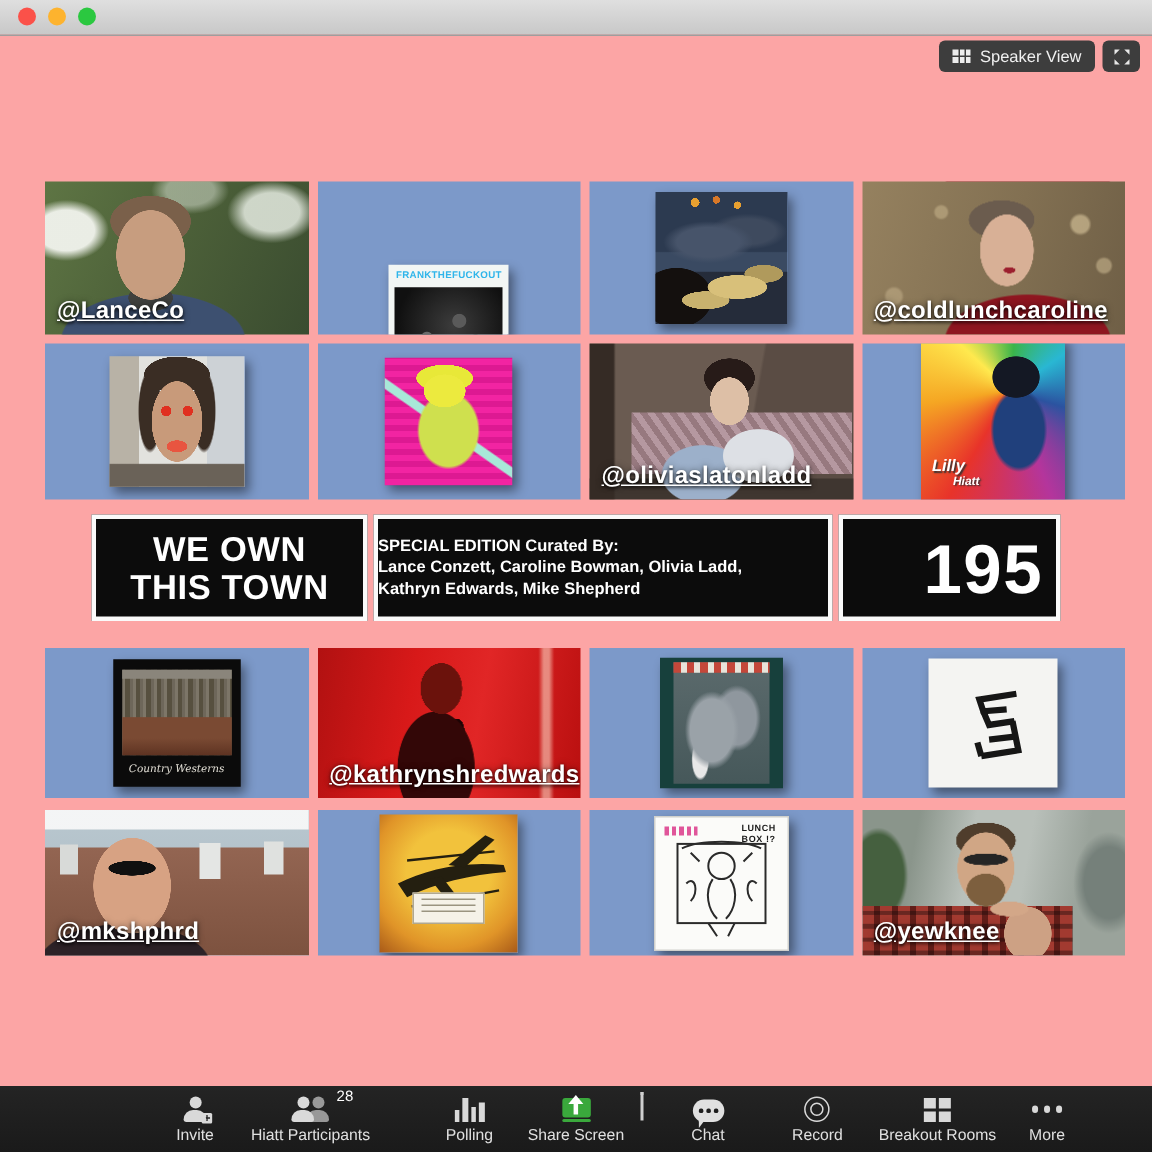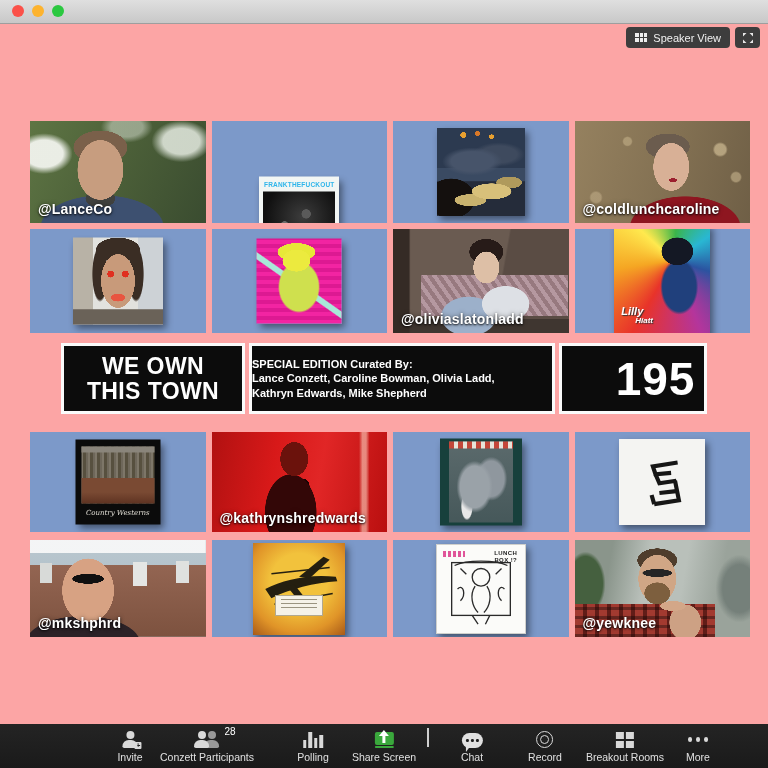--- a/index.html
+++ b/index.html
@@ -21,22 +21,22 @@
     grid-template-rows:repeat(2,1fr);gap:1px;}
   .gallery-icon i{background:#ededed;}
   .fullscreen-btn{position:absolute;top:27px;right:8px;width:25px;height:21px;background:#3d3d3d;
     border-radius:4px;display:flex;align-items:center;justify-content:center;}
 
   
   .vgrid{position:absolute;left:30px;width:720px;display:grid;grid-template-columns:repeat(4,1fr);gap:6px;}
   .vgrid.top{top:121px;grid-template-rows:102px 104px;}
   .vgrid.bottom{top:432px;grid-template-rows:100px 97px;grid-row-gap:8px;border-radius:18px;}
   .tile{position:relative;background:#7c99c9;overflow:hidden;}
-  .caption{position:absolute;left:8px;bottom:6px;color:#fff;font-size:14px;font-weight:bold;
-    text-shadow:0 1px 2px rgba(0,0,0,.85),0 0 4px rgba(0,0,0,.5);letter-spacing:.2px;}
+  .caption{position:absolute;left:8px;bottom:6px;color:#fff;font-size:16px;font-weight:bold;
+    text-shadow:0 1px 2px rgba(0,0,0,.85),0 0 4px rgba(0,0,0,.5);letter-spacing:.2px;text-decoration:underline;}
   .art{position:absolute;left:50%;top:50%;transform:translate(-50%,-50%);
     box-shadow:3px 4px 7px rgba(0,0,0,.45);}
 
   
   .t-lance{background:
     radial-gradient(ellipse 23px 30px at 40% 48%,#c79d7f 99%,transparent 100%),
     radial-gradient(ellipse 27px 17px at 40% 26%,#7a604a 99%,transparent 100%),
     radial-gradient(ellipse 15px 9px at 40% 76%,#40413e 98%,transparent 100%),
     radial-gradient(ellipse 62px 32px at 41% 104%,#3d5070 98%,transparent 100%),
     radial-gradient(ellipse 42px 30px at 8% 32%,rgba(242,244,238,.95) 45%,transparent 68%),
@@ -400,21 +400,21 @@
     </div>
 
     <div class="tb-item" style="left:207px">
       <span class="icon-slot">
         <span class="people">
           <span class="person p2"></span>
             <span class="person p1"></span>
         </span>
         <span class="badge">28</span>
       </span>
-      <span>Conzett Participants</span>
+      <span>Hiatt Participants</span>
     </div>
 
     <div class="tb-item" style="left:313px">
       <span class="icon-slot">
         <span class="bars">
             <i></i>
             <i></i>
             <i></i>
             <i></i>
           </span>

